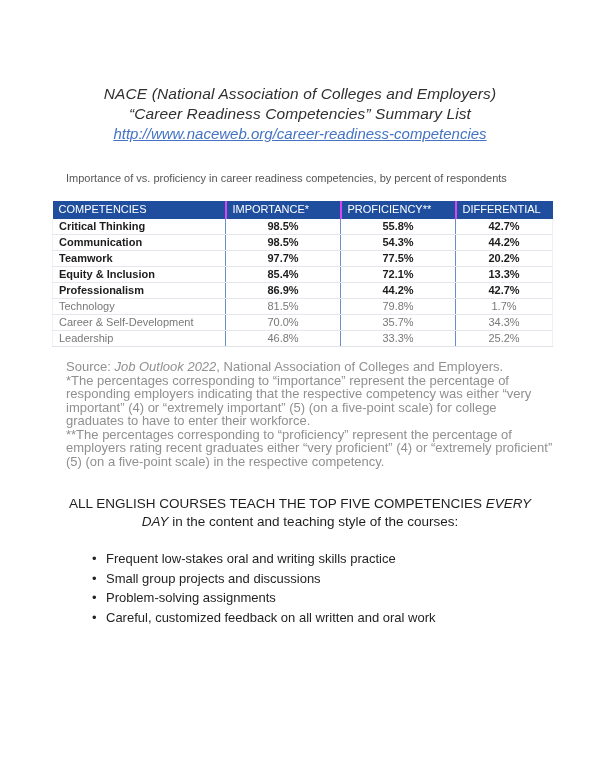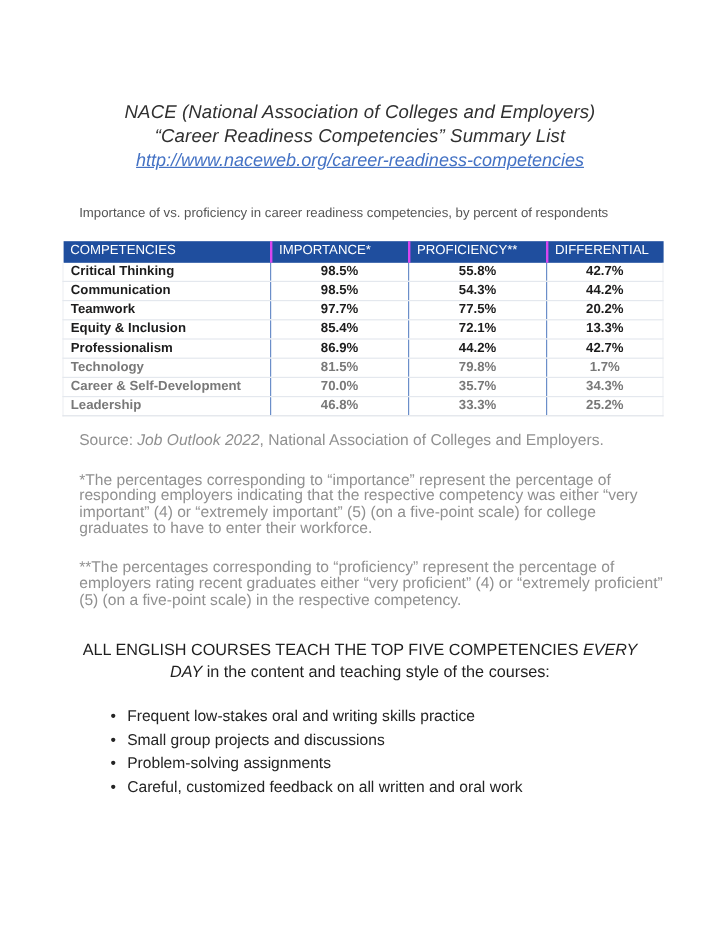--- a/index.html
+++ b/index.html
@@ -37,25 +37,25 @@
   .comp-table td {
     font-size: 11px; line-height: 13px; padding: 1px 6px;
     height: 15px; text-align: center;
     border-left: 1px solid #6b8ec9;
     border-bottom: 1px solid #e4e8ee;
   }
   .comp-table td:first-child { text-align: left; border-left: 1px solid #eef0f4; }
   .comp-table td:last-child { border-right: 1px solid #eef0f4; }
   .comp-table tbody tr:last-child td { border-bottom: 1px solid #dfe3e9; }
   tr.row-strong td { font-weight: 700; color: #1c1c1c; }
-  tr.row-light td { font-weight: 700; color: #787878; }
+  tr.row-light td { font-weight: 400; color: #787878; }
 
   
   .notes { margin: 13px 46px 0 66px; color: #909090; font-size: 13px; line-height: 13.5px; text-align: left; }
-  .note { margin-top: 19px; }
+  .note { margin-top: 0; }
   .note:first-child { margin-top: 0; }
   .src-italic { font-style: italic; }
 
   
   .courses-heading {
     margin: 27px auto 0 auto; width: 488px;
     text-align: center; font-size: 13.5px; line-height: 18px; color: #1f1f1f;
   }
   .courses-heading .em-italic { font-style: italic; }
   .bullets { margin: 18px 40px 0 92px; list-style: none; }

